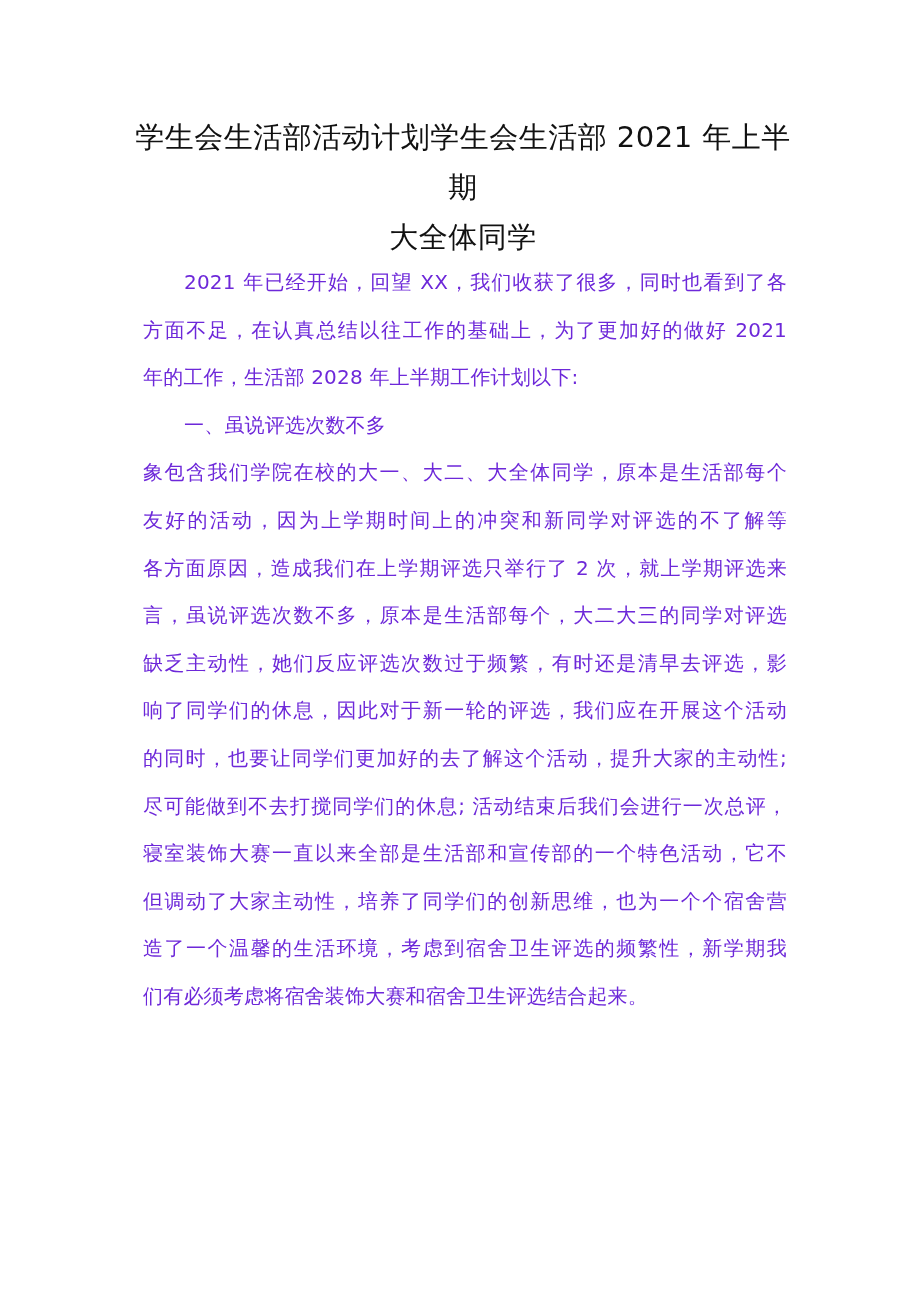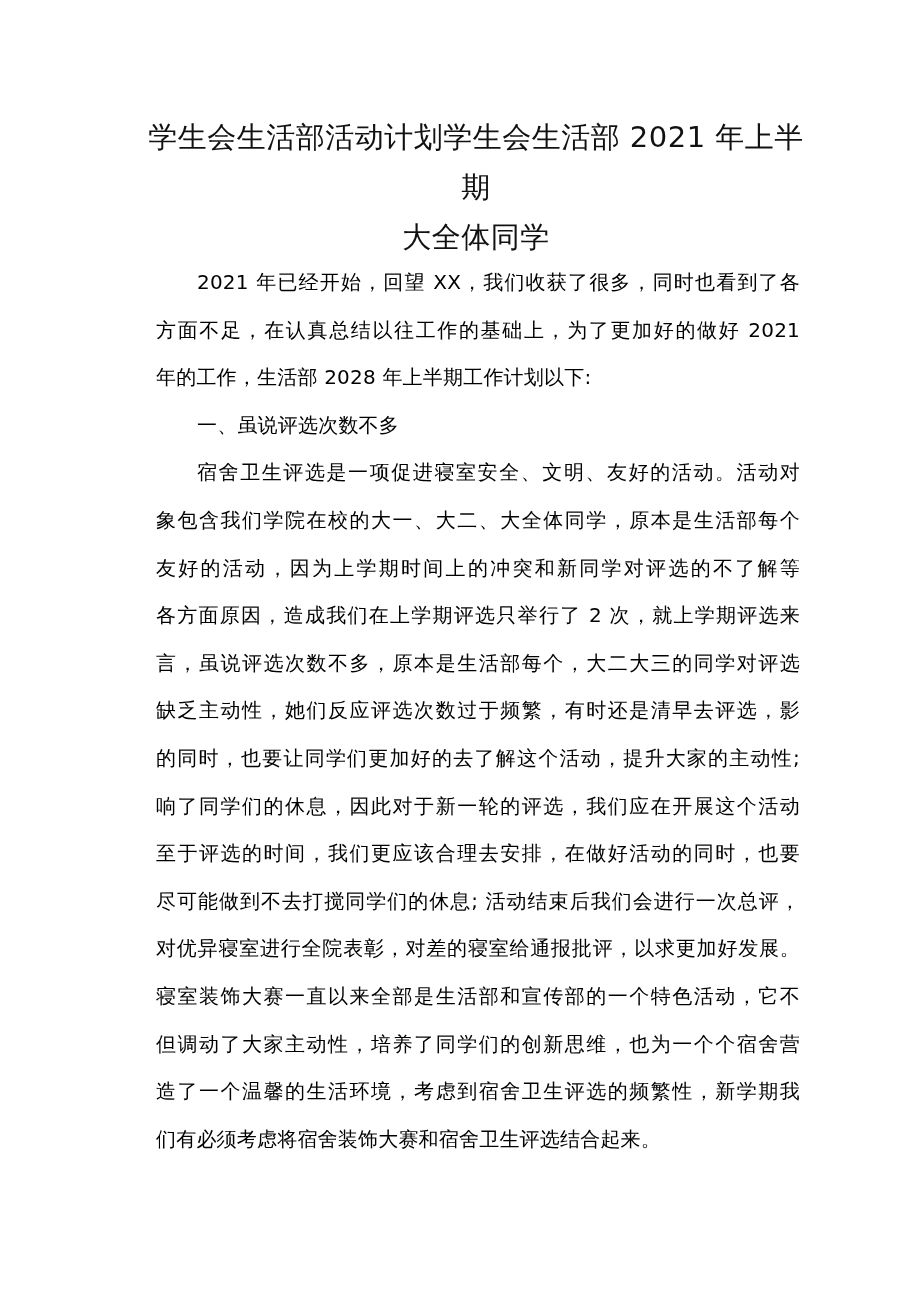--- a/index.html
+++ b/index.html
@@ -10,21 +10,21 @@
     body {
       width: 920px;
       height: 1302px;
       position: relative;
       overflow: hidden;
       font-family: "DejaVu Sans", "Liberation Sans", sans-serif;
       color: #1a1a1a;
     }
     .page {
       position: absolute;
-      left: 16px;
+      left: 3px;
       top: 0;
       width: 745px;
       height: 1302px;
       background: #ffffff;
       padding-left: 36px;
     }
     .title {
       position: absolute;
       left: 130px;
       width: 660px;
@@ -45,21 +45,21 @@
       left: 140px;
       top: 259px;
       width: 644px;
     }
     .line {
       display: block;
       font-size: 20px;
       line-height: 47.6px;
       height: 47.6px;
       white-space: nowrap;
-      color: #000000;
+      color: #6d28d9;
       text-align: justify;
       text-align-last: justify;
       letter-spacing: 0.2px;
     }
     .line.indent {
       padding-left: 41px;
     }
     .line.last {
       text-align-last: left;
     }
@@ -71,29 +71,26 @@
   <h1 class="title">
     <span>学生会生活部活动计划学生会生活部 2021 年上半期</span>
     <span>大全体同学</span>
   </h1>
 
   <div class="body-text" id="body-text">
       <span class="line indent">2021 年已经开始，回望 XX，我们收获了很多，同时也看到了各</span>
       <span class="line">方面不足，在认真总结以往工作的基础上，为了更加好的做好 2021</span>
       <span class="line last">年的工作，生活部 2028 年上半期工作计划以下:</span>
       <span class="line indent last">一、虽说评选次数不多</span>
-      <span class="line indent">宿舍卫生评选是一项促进寝室安全、文明、友好的活动。活动对</span>
       <span class="line">象包含我们学院在校的大一、大二、大全体同学，原本是生活部每个</span>
       <span class="line">友好的活动，因为上学期时间上的冲突和新同学对评选的不了解等</span>
       <span class="line">各方面原因，造成我们在上学期评选只举行了 2 次，就上学期评选来</span>
       <span class="line">言，虽说评选次数不多，原本是生活部每个，大二大三的同学对评选</span>
       <span class="line">缺乏主动性，她们反应评选次数过于频繁，有时还是清早去评选，影</span>
+      <span class="line">响了同学们的休息，因此对于新一轮的评选，我们应在开展这个活动</span>
       <span class="line">的同时，也要让同学们更加好的去了解这个活动，提升大家的主动性;</span>
-      <span class="line">响了同学们的休息，因此对于新一轮的评选，我们应在开展这个活动</span>
-      <span class="line">至于评选的时间，我们更应该合理去安排，在做好活动的同时，也要</span>
       <span class="line">尽可能做到不去打搅同学们的休息; 活动结束后我们会进行一次总评，</span>
-      <span class="line">对优异寝室进行全院表彰，对差的寝室给通报批评，以求更加好发展。</span>
       <span class="line">寝室装饰大赛一直以来全部是生活部和宣传部的一个特色活动，它不</span>
       <span class="line">但调动了大家主动性，培养了同学们的创新思维，也为一个个宿舍营</span>
       <span class="line">造了一个温馨的生活环境，考虑到宿舍卫生评选的频繁性，新学期我</span>
       <span class="line last">们有必须考虑将宿舍装饰大赛和宿舍卫生评选结合起来。</span>
     </div>
 </div>
 
 </body></html>

